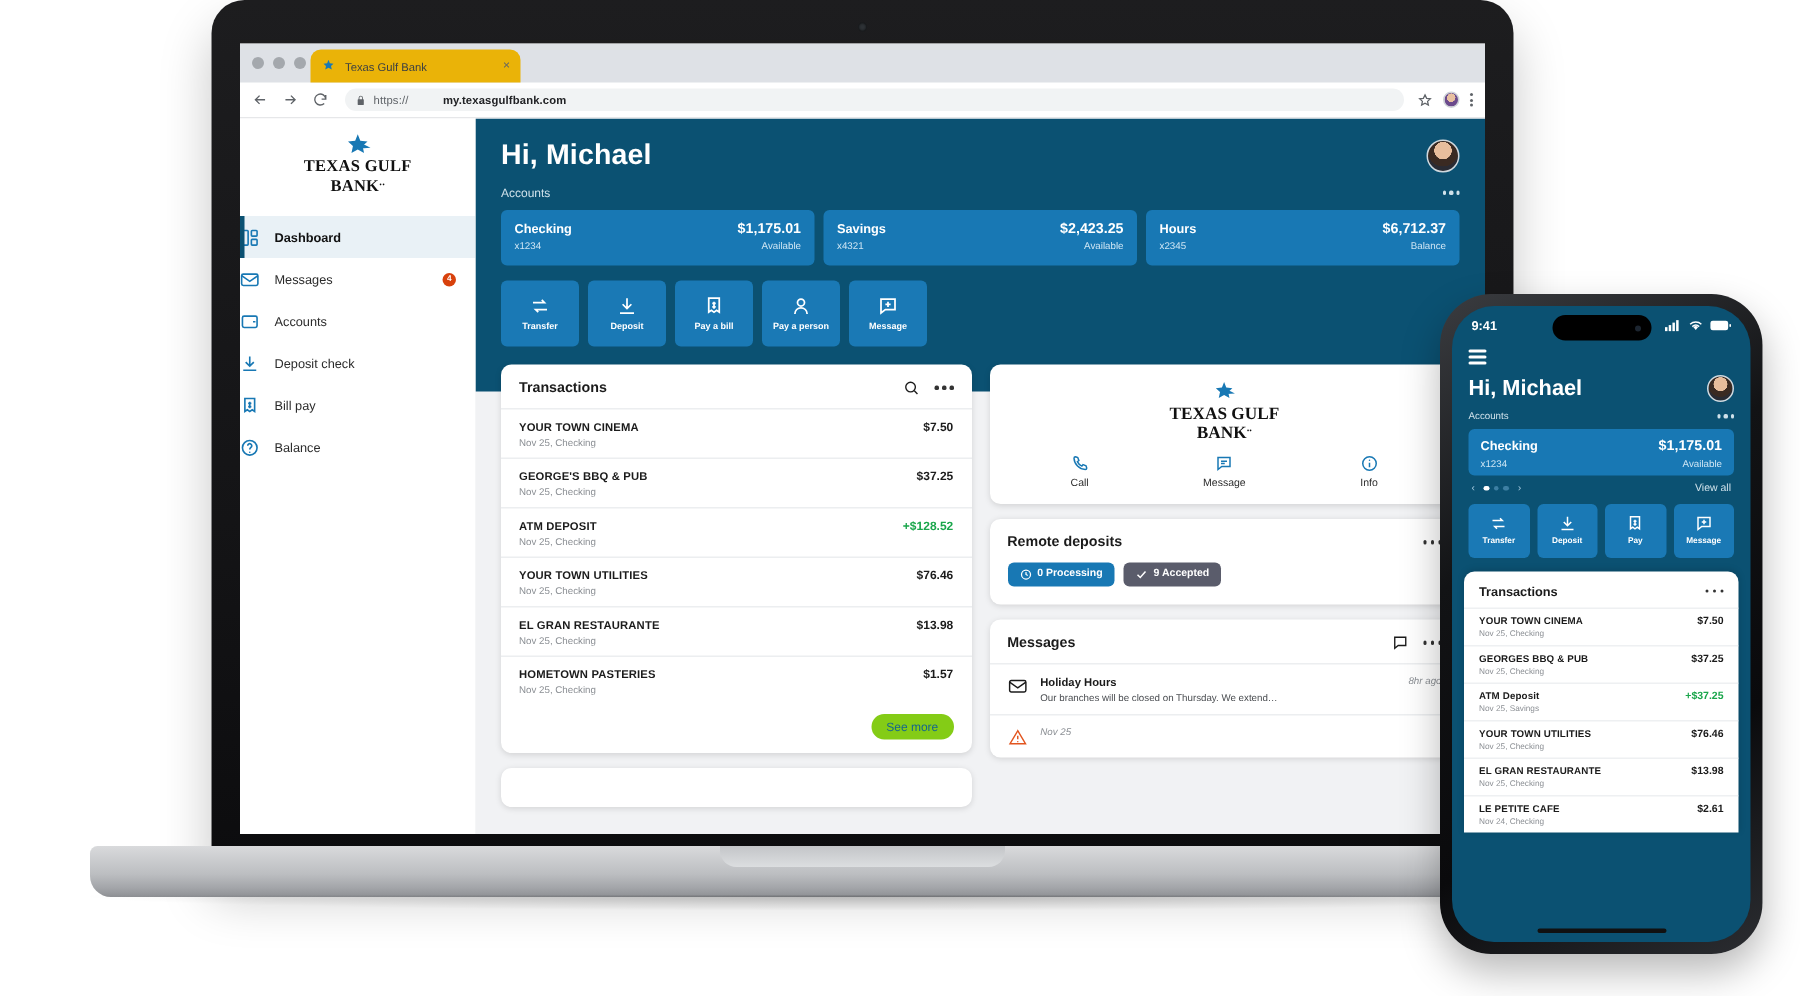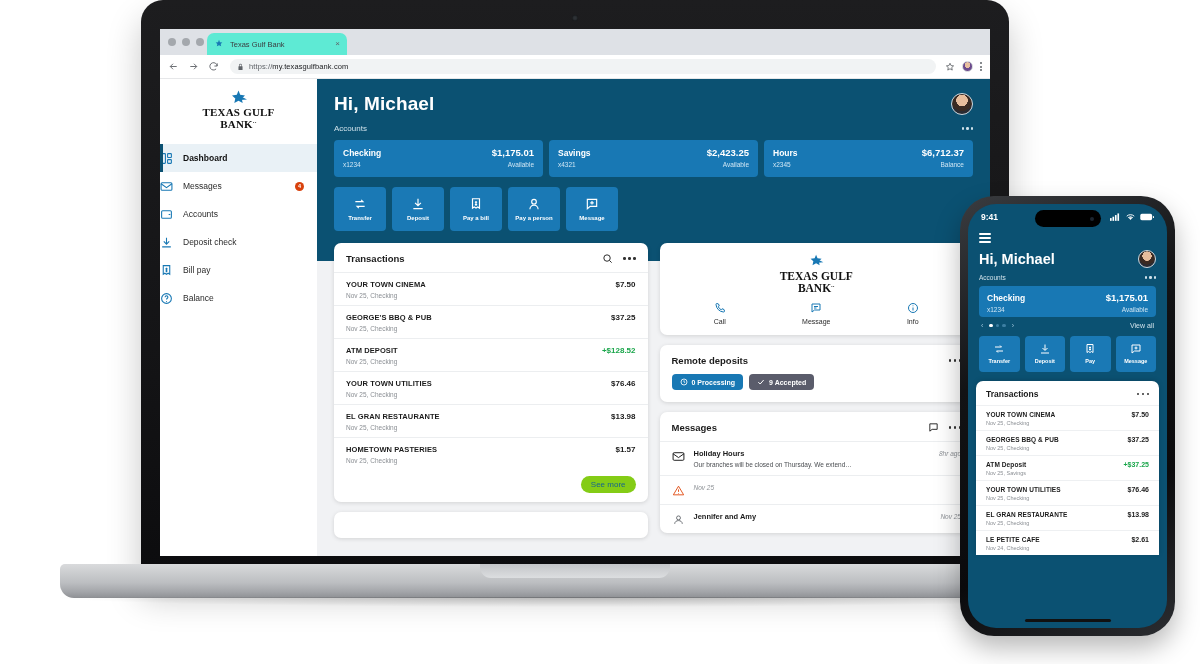--- a/index.html
+++ b/index.html
@@ -43,38 +43,38 @@
     position:absolute; left:-81px; top:597px; width:1030px; height:10px;
     background: radial-gradient(ellipse at 50% 0%, rgba(0,0,0,.20), rgba(0,0,0,0) 72%);
   }
 
   
   .chrome-tabbar{ height:26px; background:#dee1e6; position:relative; }
   .traffic { position:absolute; left:8px; top:9px; display:flex; gap:6px; }
   .traffic i{ width:8px;height:8px;border-radius:50%;background:#a4a8ad; display:block;}
   .tab{
     position:absolute; left:47px; top:4px; width:140px; height:22px;
-    background:#5eead4; border-radius:7px 7px 0 0;
+    background:#eab308; border-radius:7px 7px 0 0;
     display:flex; align-items:center; padding:0 7px; gap:6px;
   }
   .tab-fav{ width:10px;height:10px; flex:0 0 10px; }
   .tab-title{ font-size:7.5px; color:#3c4043; white-space:nowrap; overflow:hidden;}
   .tab-x{ margin-left:auto; font-size:8px; color:#5f6368; line-height:1;}
   .chrome-toolbar{
     height:24px; background:#fff; display:flex; align-items:center;
     padding:0 8px; gap:9px; border-bottom:1px solid #e6e7e9;
   }
   .nav-ic{ width:11px;height:11px; color:#5f6368; flex:0 0 11px; }
   .omnibox{
     flex:1; height:15px; background:#f1f3f4; border-radius:8px;
     display:flex; align-items:center; gap:5px; padding:0 7px; margin-left:2px;
   }
   .lock{ width:7px;height:8px; flex:0 0 7px;}
   .url{ font-size:7.5px; color:#5f6368; letter-spacing:.1px;}
-  .url b{ color:#202124; font-weight:400; }
+  .url b{ color:#202124; font-weight:700;margin-left:23px; }
   .chrome-right{ display:flex; align-items:center; gap:7px; }
   .star{ width:10px;height:10px;}
   .avatar-sm{ width:11px;height:11px;border-radius:50%;
     background: radial-gradient(circle at 50% 35%, #e8c0a0 0 38%, #6b4a8c 39% 100%);
     border:1px solid #cfd3d7;}
   .kebab-v{ display:flex;flex-direction:column;gap:1.5px; }
   .kebab-v i{width:2px;height:2px;border-radius:50%;background:#5f6368;display:block;}
 
   
   .app{ display:flex; height:599px; background:#f3f4f6; }
@@ -629,30 +629,20 @@
 
                 <div class="msg">
                   <svg class="msg-ic" viewBox="0 0 24 24" fill="none" stroke="#e2551f" stroke-width="1.8">
                       <path d="M12 4L2.5 20h19z"></path>
                       <path d="M12 10v4.5"></path>
                       <circle cx="12" cy="17.4" r=".9" fill="#e2551f" stroke="none"></circle>
                     </svg>
                   <div class="msg-time">Nov 25</div>
                 </div>
 
-                <div class="msg">
-                  <svg class="msg-ic" viewBox="0 0 24 24" fill="none" stroke="#6b6f74" stroke-width="1.8">
-                      <circle cx="12" cy="9" r="3.6"></circle>
-                      <path d="M5 20c0-3.6 3.1-6 7-6s7 2.4 7 6"></path>
-                    </svg>
-                  <div class="msg-b">
-                    <div class="msg-t">Jennifer and Amy</div>
-                  </div>
-                  <div class="msg-time">Nov 25</div>
-                </div>
               </div>
 
             </div>
           </div>
 
         </div>
       </div>
     </div>
 
     <div class="laptop-base"></div>

